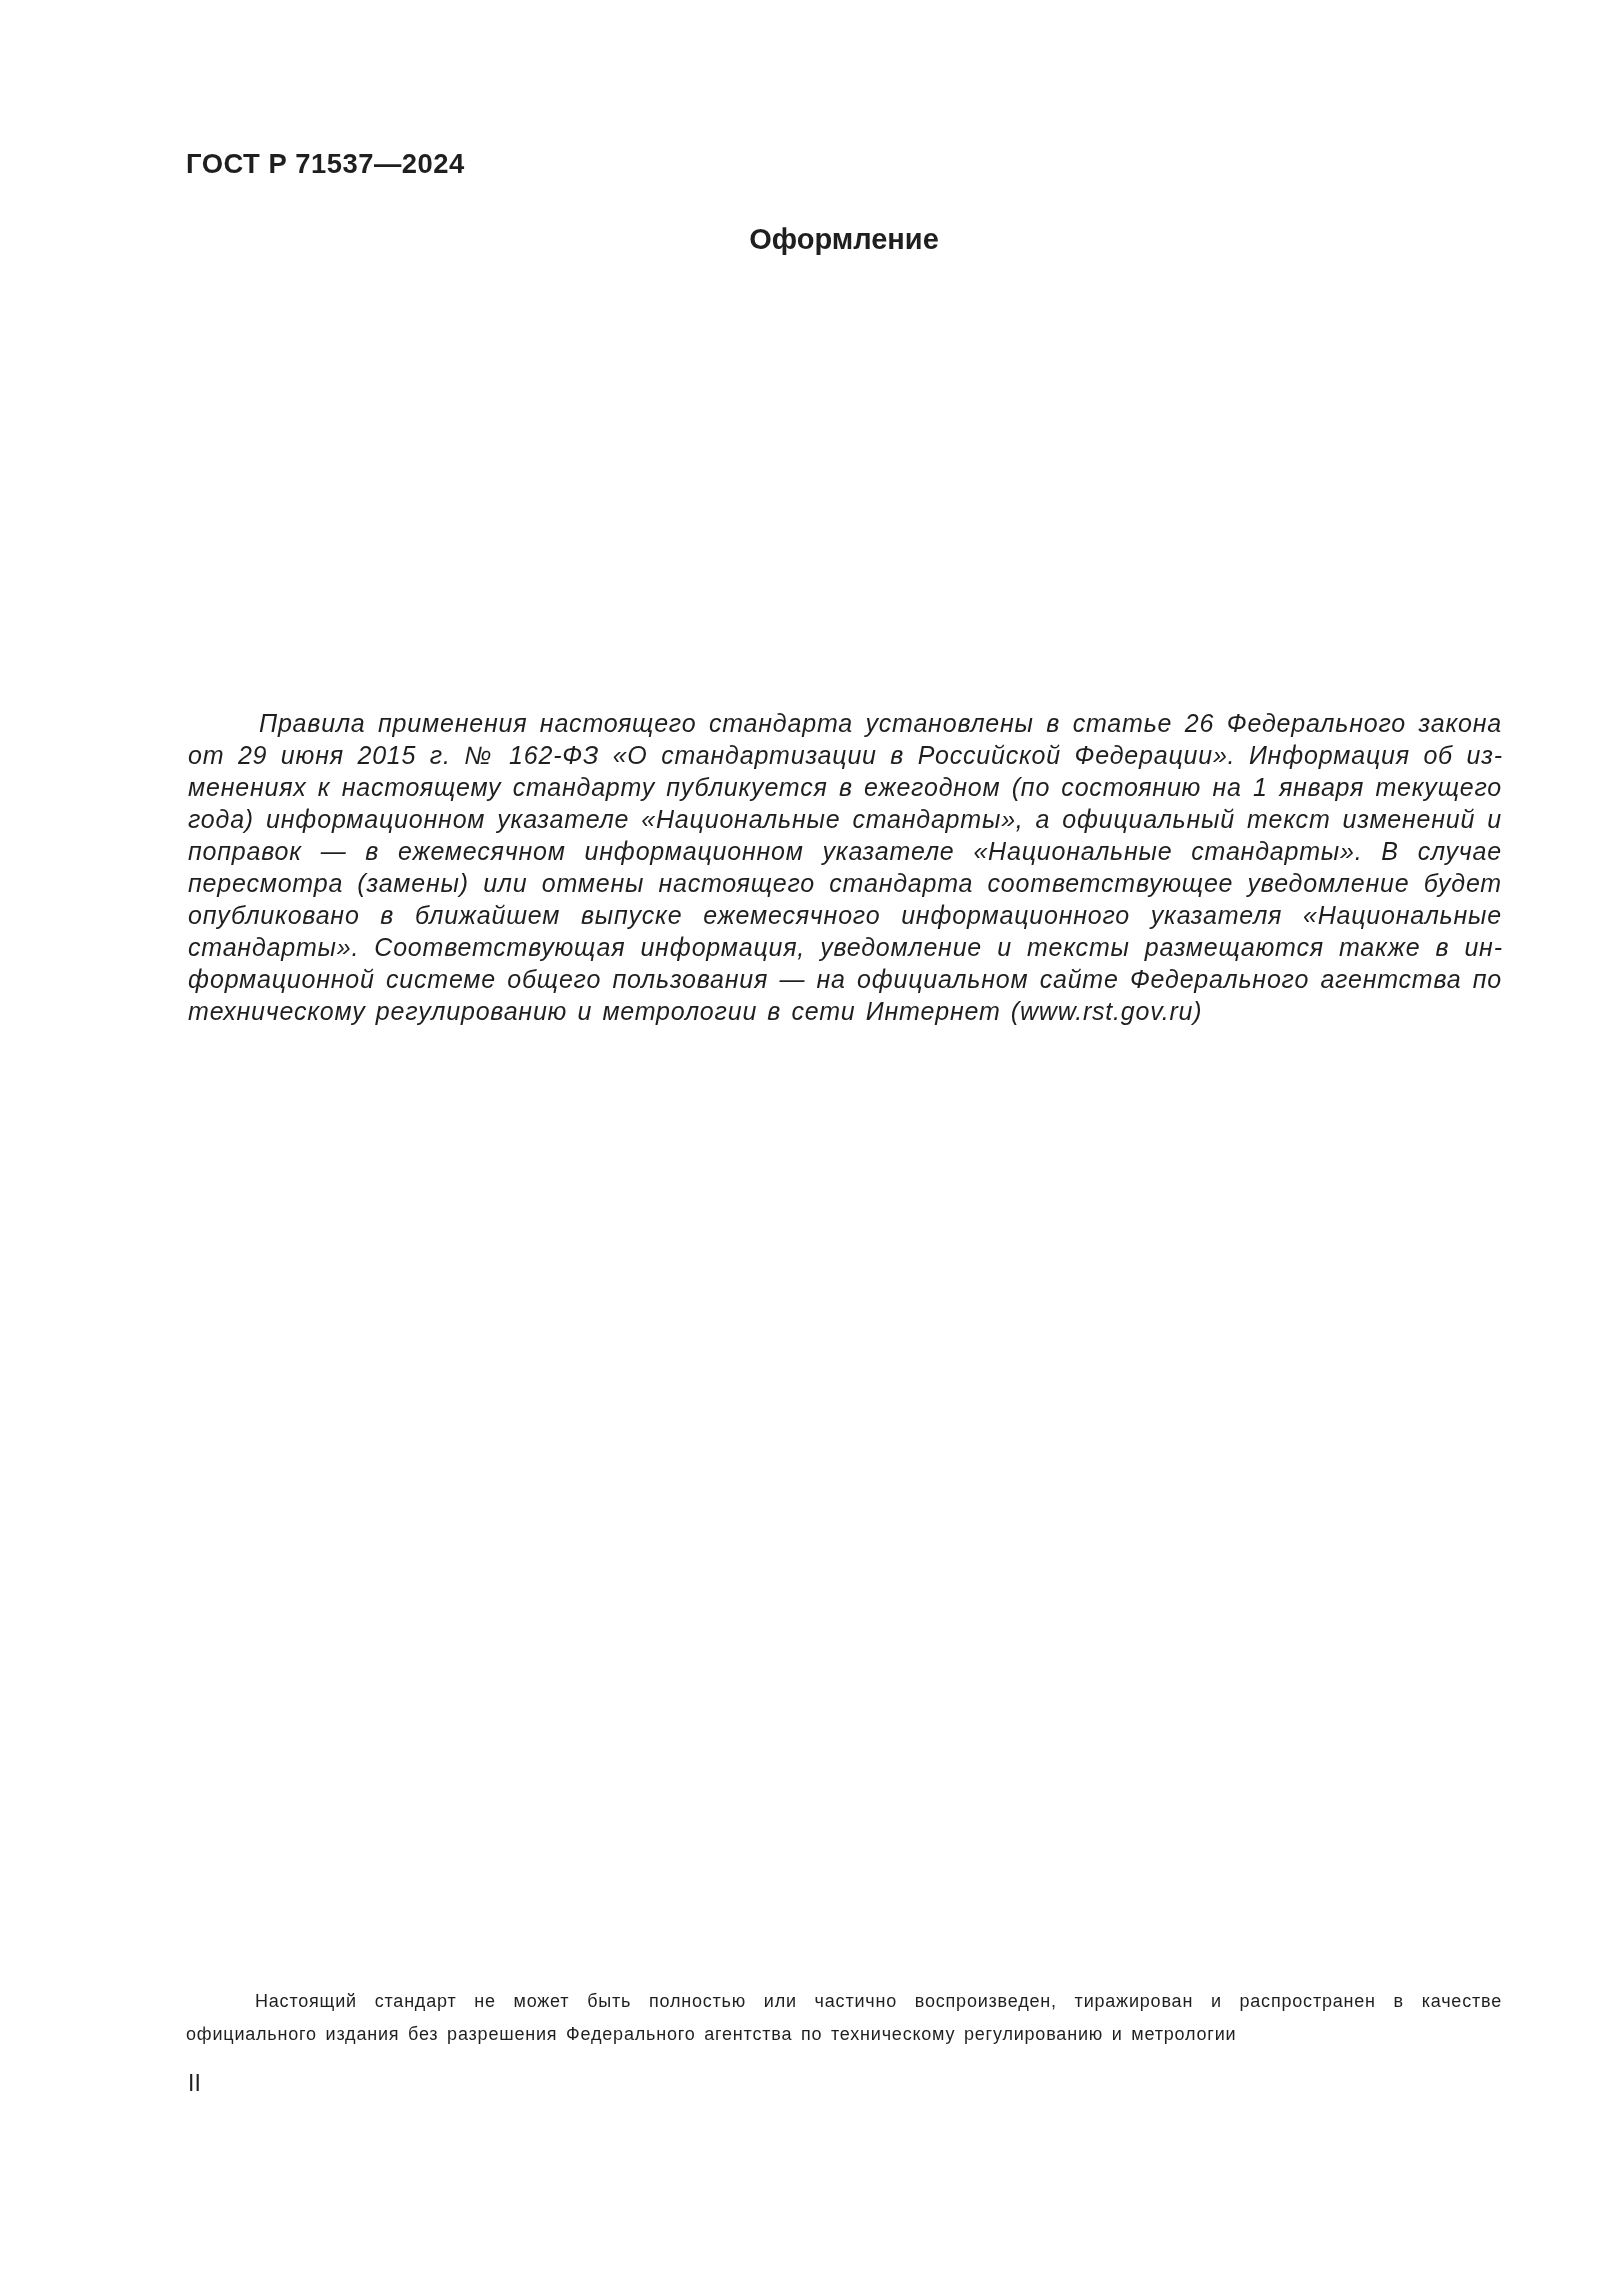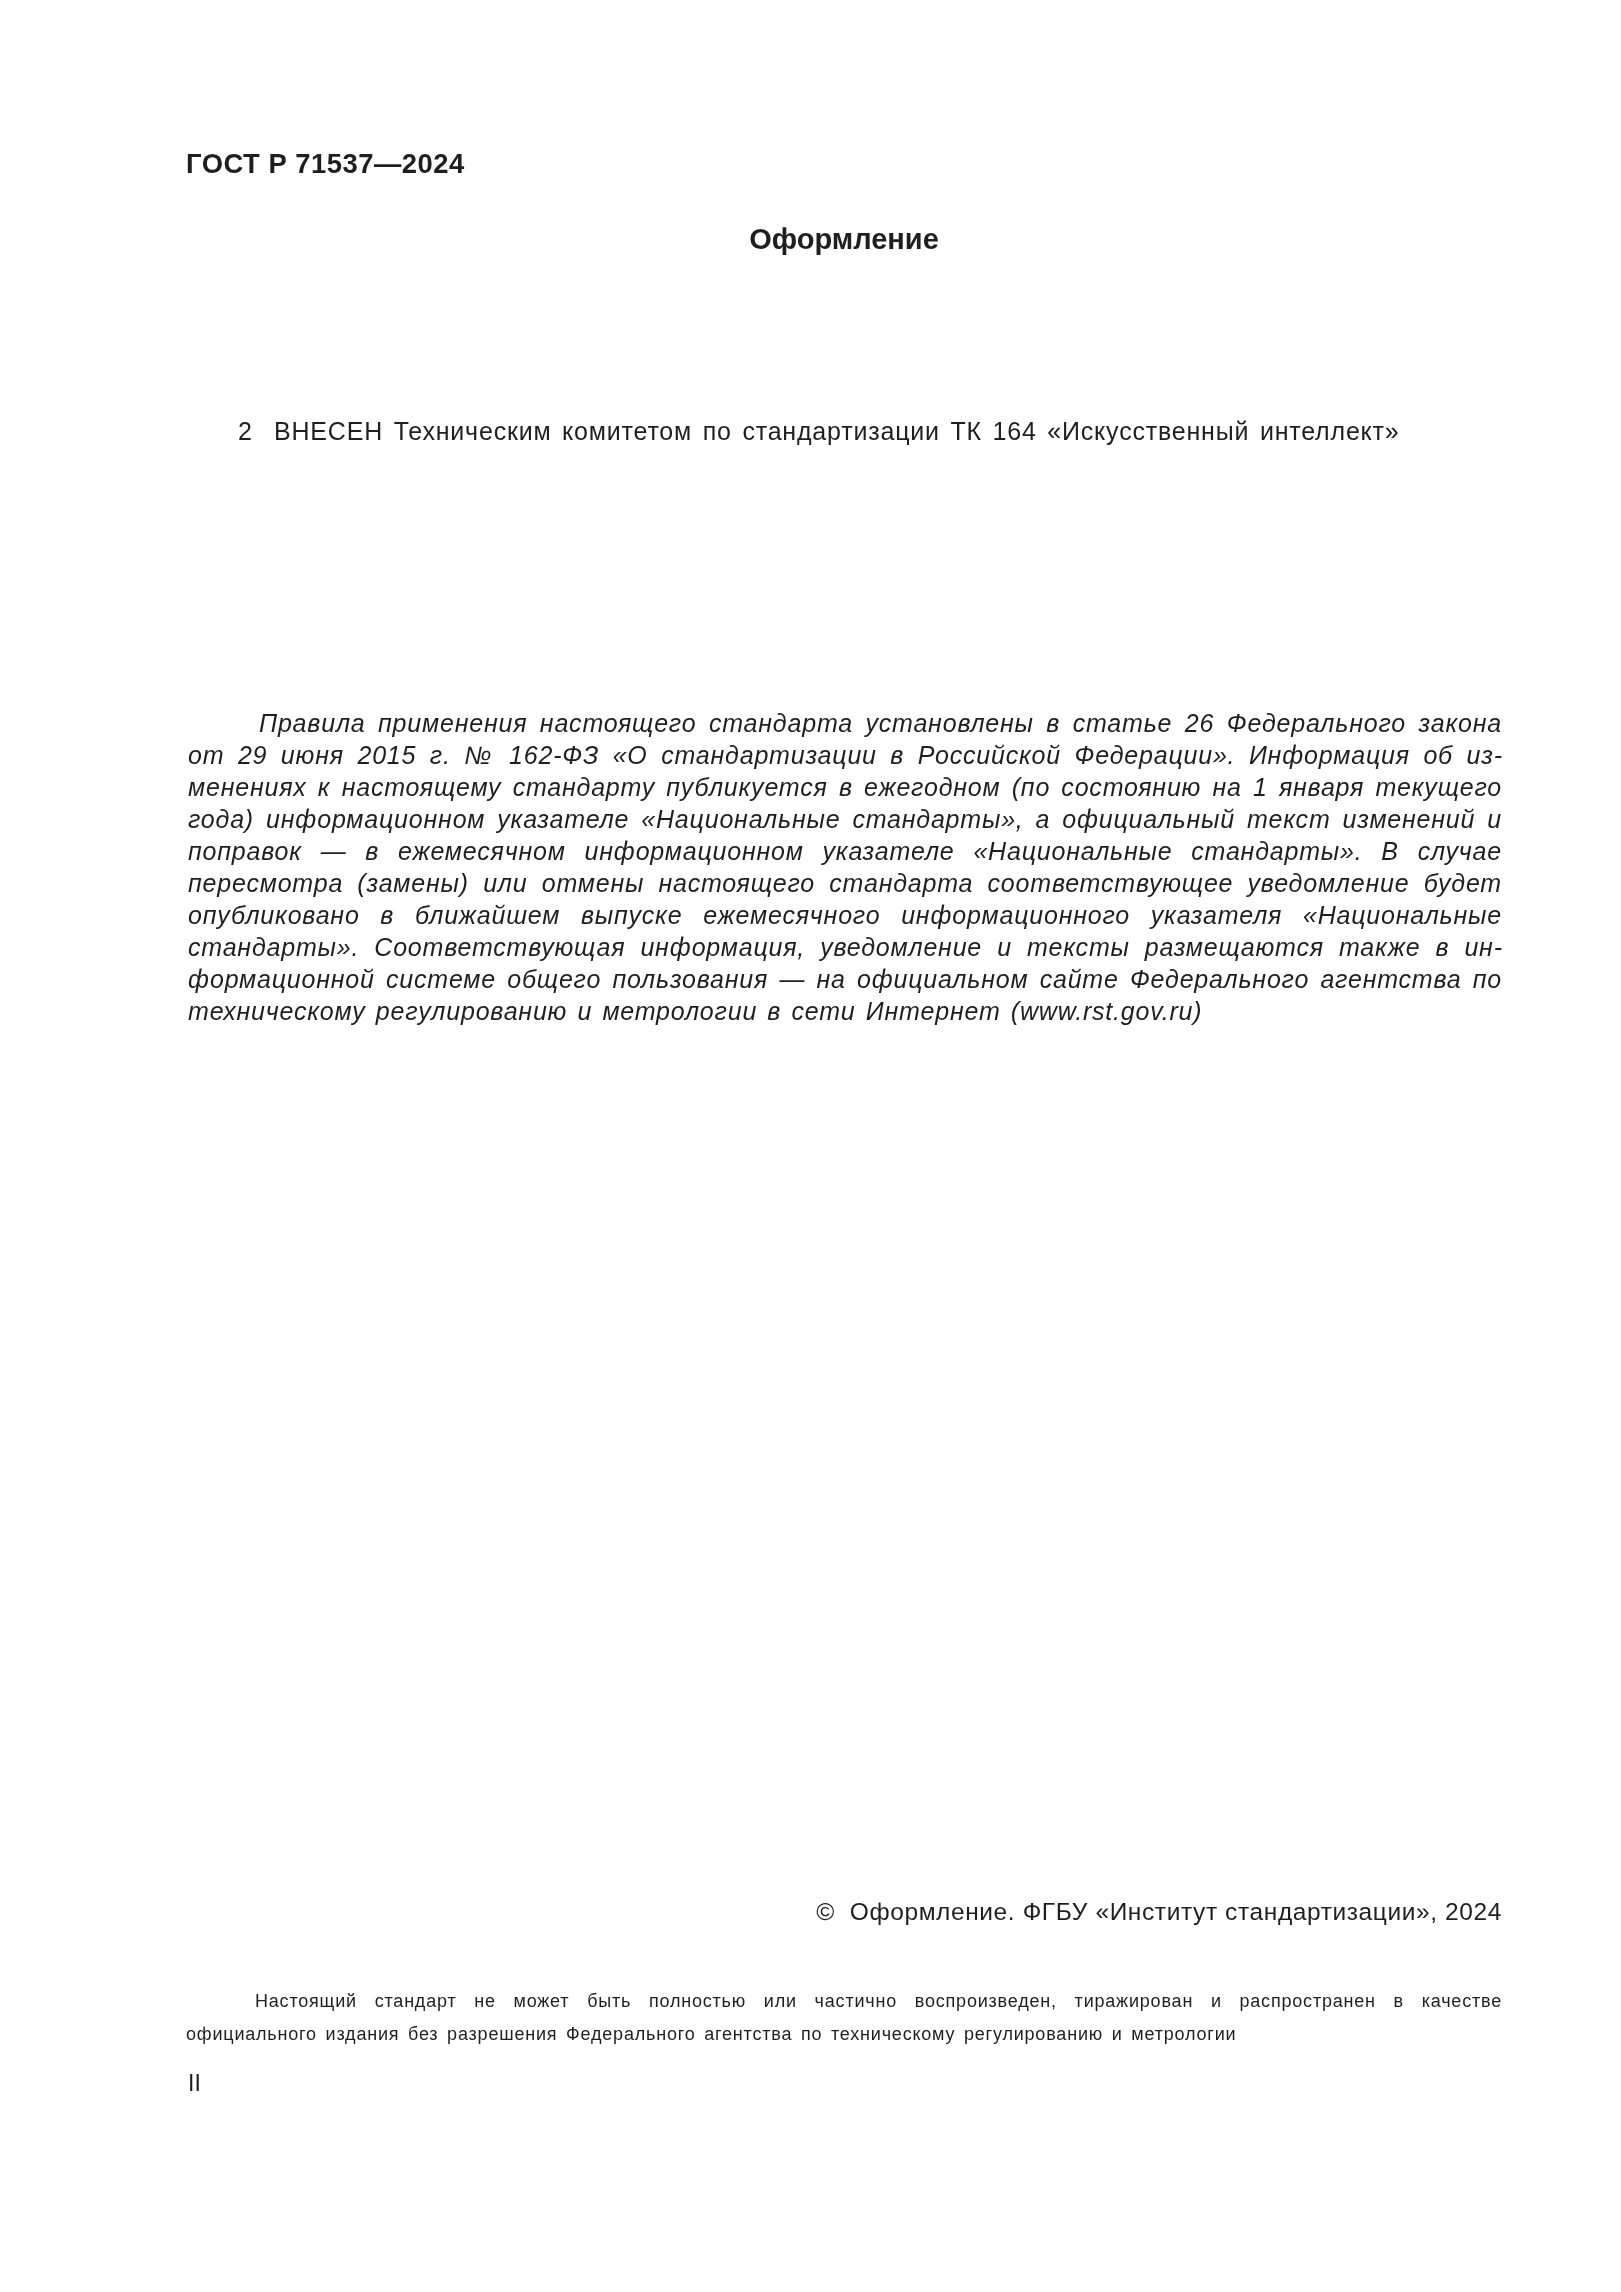--- a/index.html
+++ b/index.html
@@ -94,26 +94,24 @@
 </head>
 <body>
 
 <div class="page">
 
   <div class="doc-code">ГОСТ Р 71537—2024</div>
 
   <div class="section-title">Оформление</div>
 
 
-  <p class="clause clause-2">2&nbsp; ВНЕСЕН Техническим комитетом по стандартизации ТК 164 «Искусственный интеллект»</p>
 
 
 
   <p class="legal-notice">Правила применения настоящего стандарта установлены в статье 26 Федерального закона от 29 июня 2015 г. № 162-ФЗ «О стандартизации в Российской Федерации». Информация об из­менениях к настоящему стандарту публикуется в ежегодном (по состоянию на 1 января текущего года) информационном указателе «Национальные стандарты», а официальный текст изменений и поправок — в ежемесячном информационном указателе «Национальные стандарты». В случае пересмотра (замены) или отмены настоящего стандарта соответствующее уведомление будет опубликовано в ближайшем выпуске ежемесячного информационного указателя «Национальные стандарты». Соответствующая информация, уведомление и тексты размещаются также в ин­формационной системе общего пользования — на официальном сайте Федерального агентства по техническому регулированию и метрологии в сети Интернет (www.rst.gov.ru)</p>
 
-  <div class="copyright-line">©&nbsp; Оформление. ФГБУ «Институт стандартизации», 2024</div>
 
   <p class="reproduction-notice">Настоящий стандарт не может быть полностью или частично воспроизведен, тиражирован и рас­пространен в качестве официального издания без разрешения Федерального агентства по техническо­му регулированию и метрологии</p>
 
   <div class="page-number">II</div>
 
 </div>
 
 
 </body></html>

